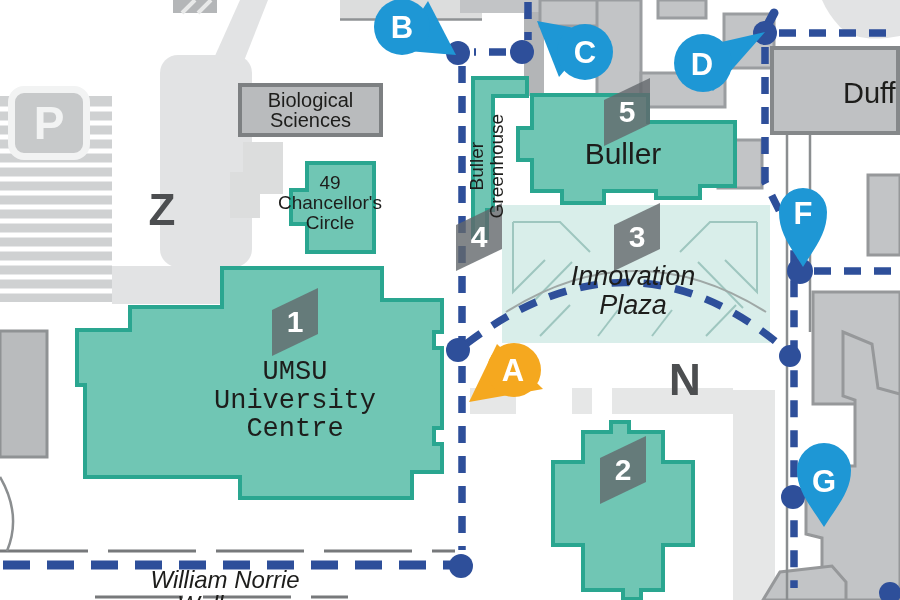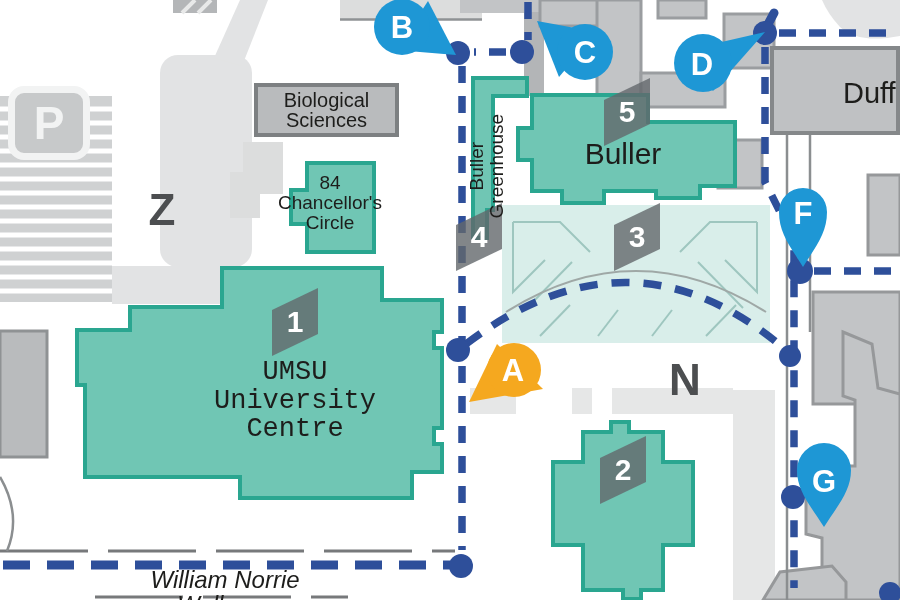--- a/index.html
+++ b/index.html
@@ -11,21 +11,21 @@
   .lbl{position:absolute;white-space:pre-line;text-align:center;line-height:1.06;color:#1d1d1b;}
   .zone{font-weight:bold;font-size:44px;color:#4c4e50;line-height:1;}
   .italic{font-style:italic;}
   #p-icon{
     position:absolute;left:8px;top:86px;width:68px;height:60px;
     border:7px solid #f2f3f3;border-radius:16px;background:#c7c9ca;
     display:flex;align-items:center;justify-content:center;
     font-size:46px;font-weight:bold;color:#f2f3f3;
   }
   #bio-box{
-    position:absolute;left:254px;top:83px;width:137px;height:46px;
+    position:absolute;left:238px;top:83px;width:137px;height:46px;
     background:#b9bbbd;border:4px solid #7d8082;
     display:flex;align-items:center;justify-content:center;
     font-size:20px;line-height:1.02;text-align:center;white-space:pre-line;
   }
   #greenhouse-label{transform:rotate(-90deg);transform-origin:center center;}
 </style>
 </head>
 <body>
 
 <div id="stage">
@@ -185,32 +185,34 @@
   </div>
 
   <div class="lbl zone" style="left:132px;top:188px;width:60px;">Z</div>
   <div class="lbl zone" style="left:655px;top:358px;width:60px;">N</div>
 
   <div id="bio-box">
     <span>Biological
 Sciences</span>
   </div>
 
-  <div class="lbl" style="left:255px;top:173px;width:150px;font-size:19px;">84
+  <div class="lbl" style="left:255px;top:173px;width:150px;font-size:19px;">49
 Chancellor's
 Circle</div>
 
   <div class="lbl" style="left:195px;top:358px;width:200px;font-size:27px;font-family:Liberation Mono, monospace;">UMSU
 University
 Centre</div>
 
   <div class="lbl" style="left:553px;top:138px;width:140px;font-size:30px;text-align:center;">Buller</div>
 
   <div class="lbl" id="greenhouse-label" style="left:417px;top:146px;width:140px;font-size:19px;">Buller
 Greenhouse</div>
 
 
+  <div class="lbl italic" style="left:533px;top:262px;width:200px;font-size:27px;">Innovation
+Plaza</div>
 
   <div class="lbl" style="left:843px;top:78px;width:80px;font-size:29px;text-align:left;">Duff</div>
 
   <div class="lbl italic" style="left:100px;top:567px;width:250px;font-size:24px;">William Norrie Walkway</div>
 
 </div>
 
 </body></html>

